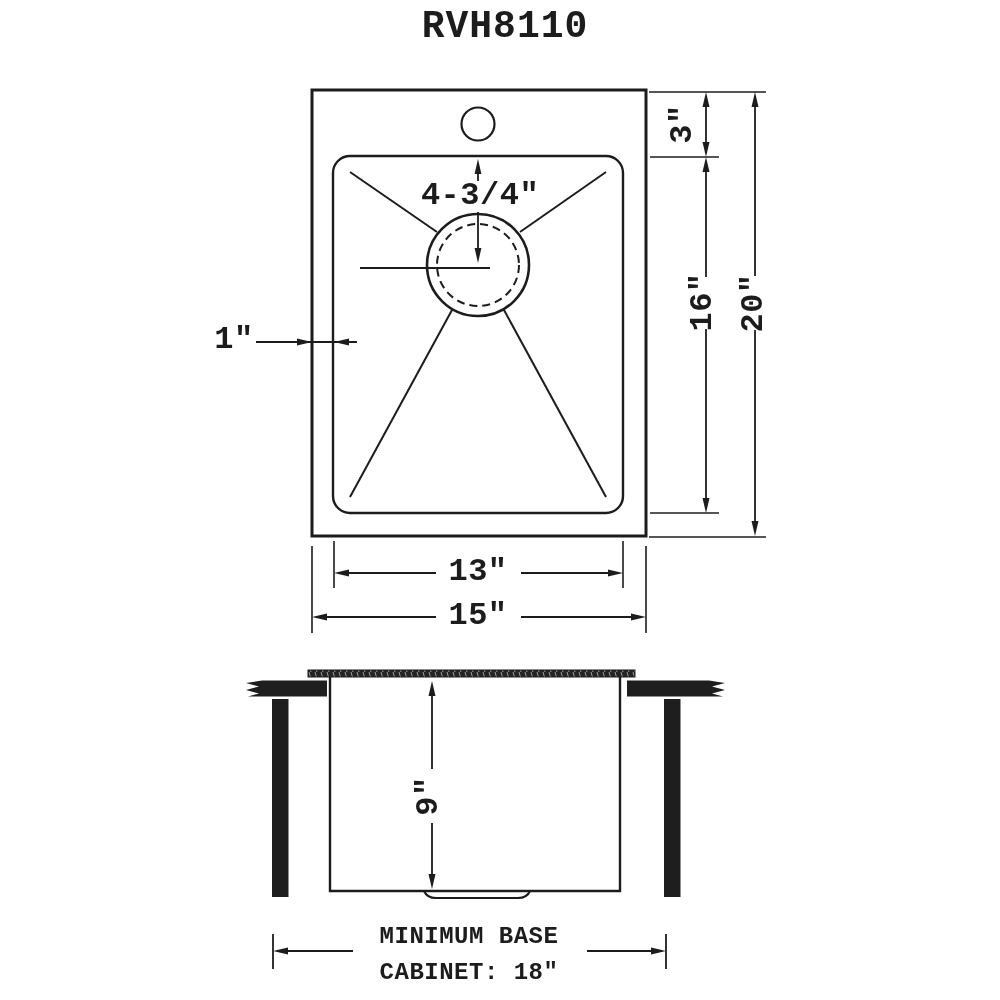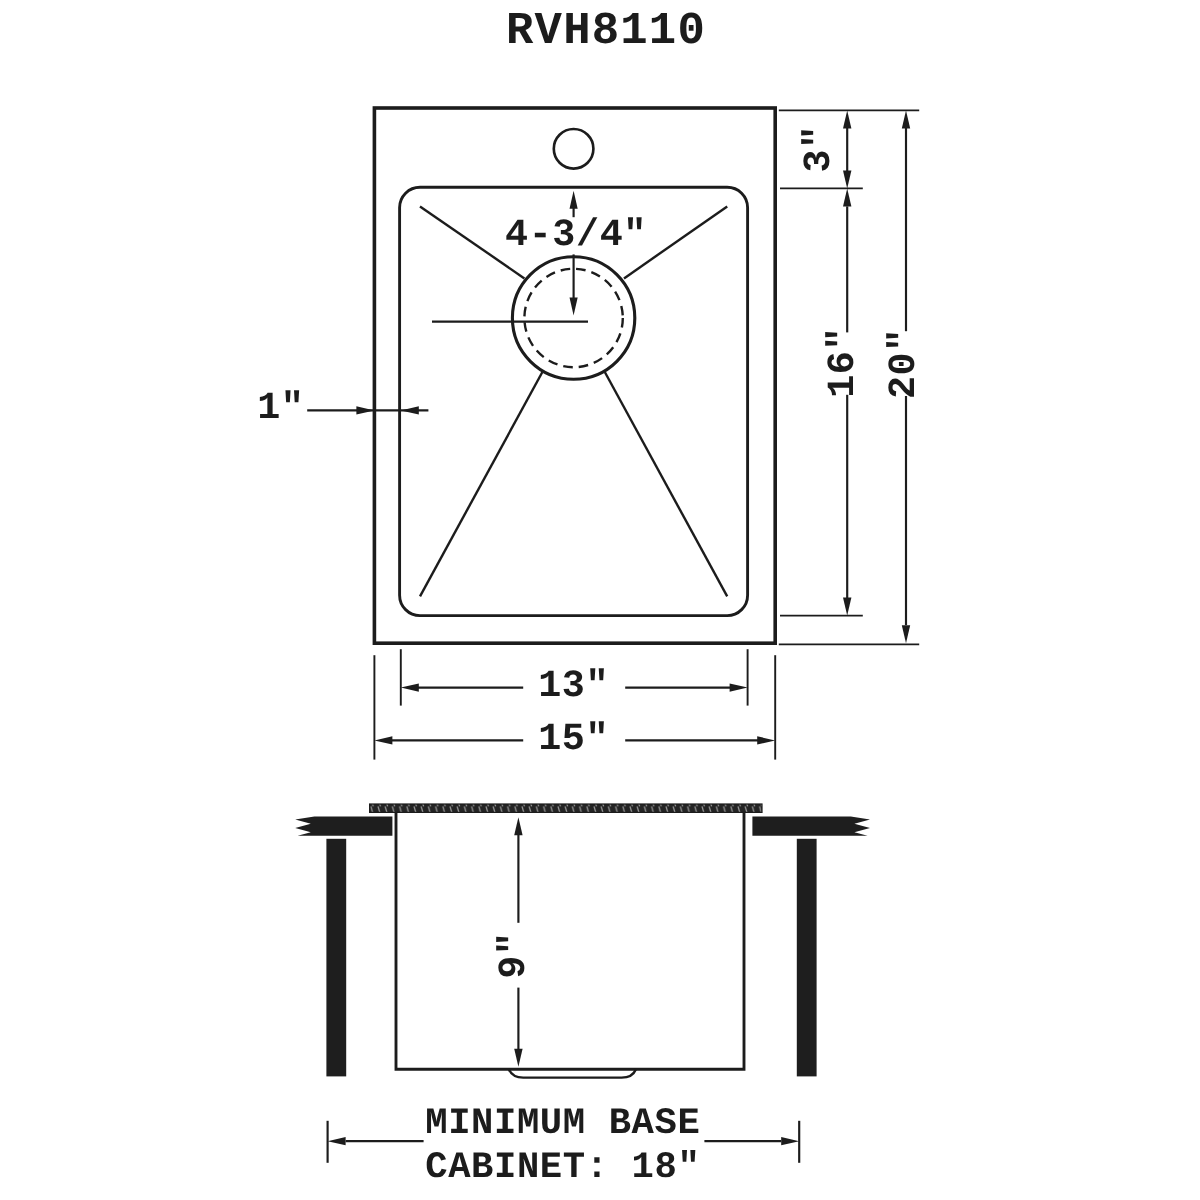--- a/index.html
+++ b/index.html
@@ -10,21 +10,21 @@
     padding-left:20px;
   }
   #linework{position:absolute;left:0;top:0;width:1000px;height:1000px;}
   .lbl{
     position:absolute;font-weight:700;font-size:32px;line-height:1;
     color:var(--ink,#1c1c1c);white-space:nowrap;
     transform:translate(-50%,-50%);letter-spacing:.5px;
   }
   .lbl.vert{transform:translate(-50%,-50%) rotate(-90deg);}
   .lbl.title{font-size:38px;letter-spacing:1px;}
-  .lbl.note{font-size:31px;letter-spacing:.5px;}
+  .lbl.note{font-size:24px;letter-spacing:.5px;}
 </style>
 </head>
 <body>
 
 <div id="stage">
 
   <svg id="linework" viewBox="0 0 1000 1000">
     <defs>
       <pattern id="rimHatch" width="6" height="7" patternUnits="userSpaceOnUse">
         <rect width="6" height="7" fill="#242424"></rect>

